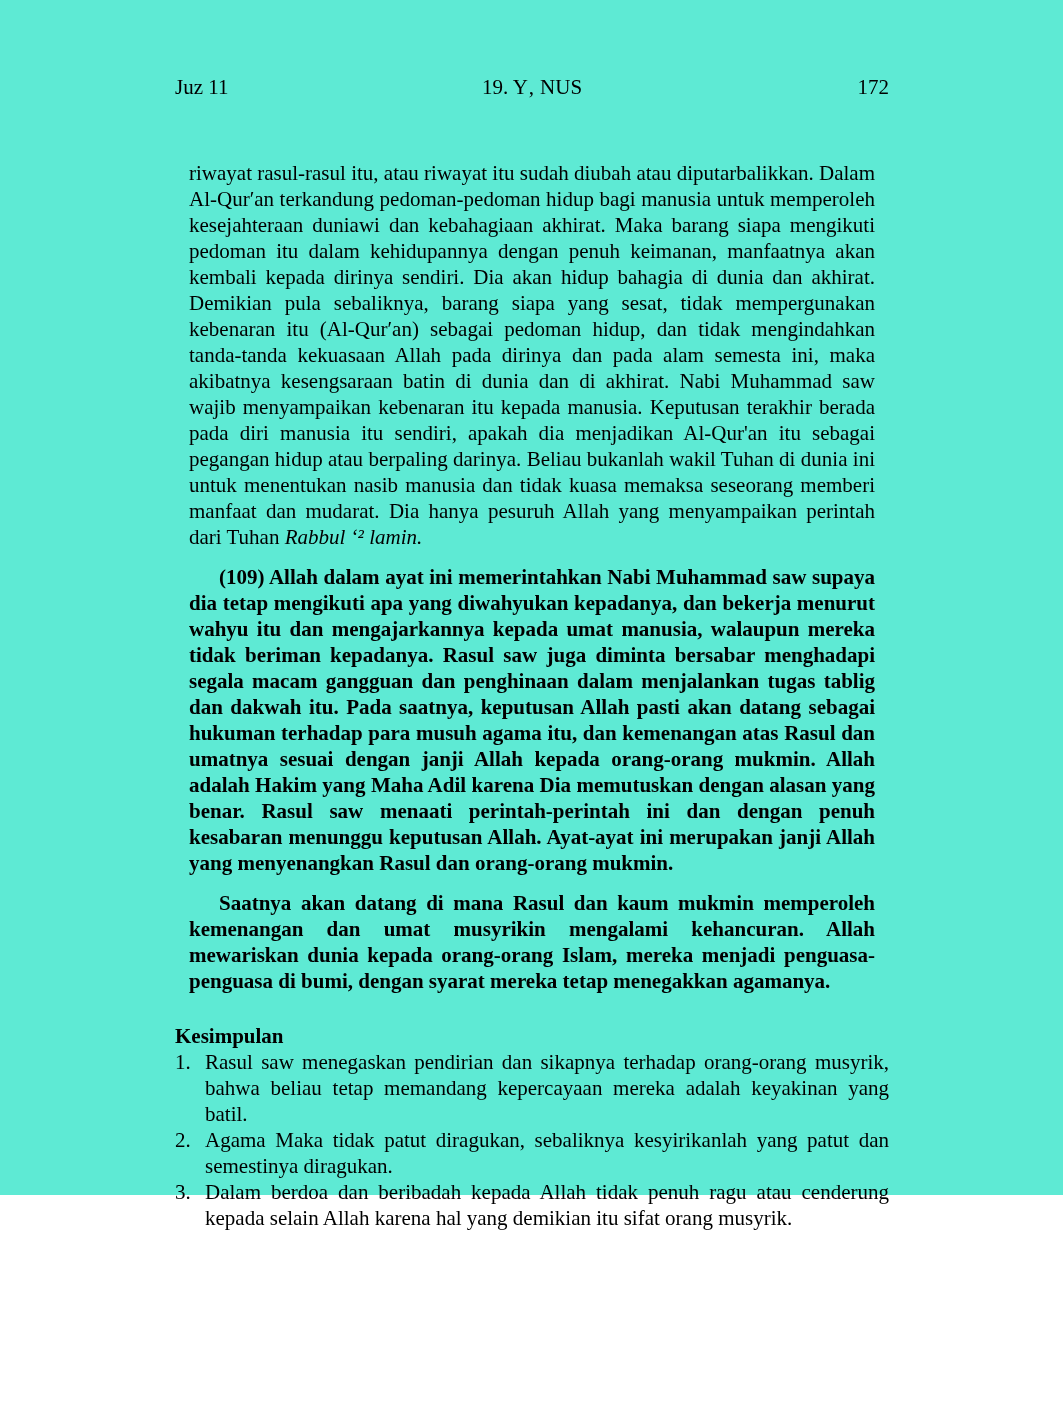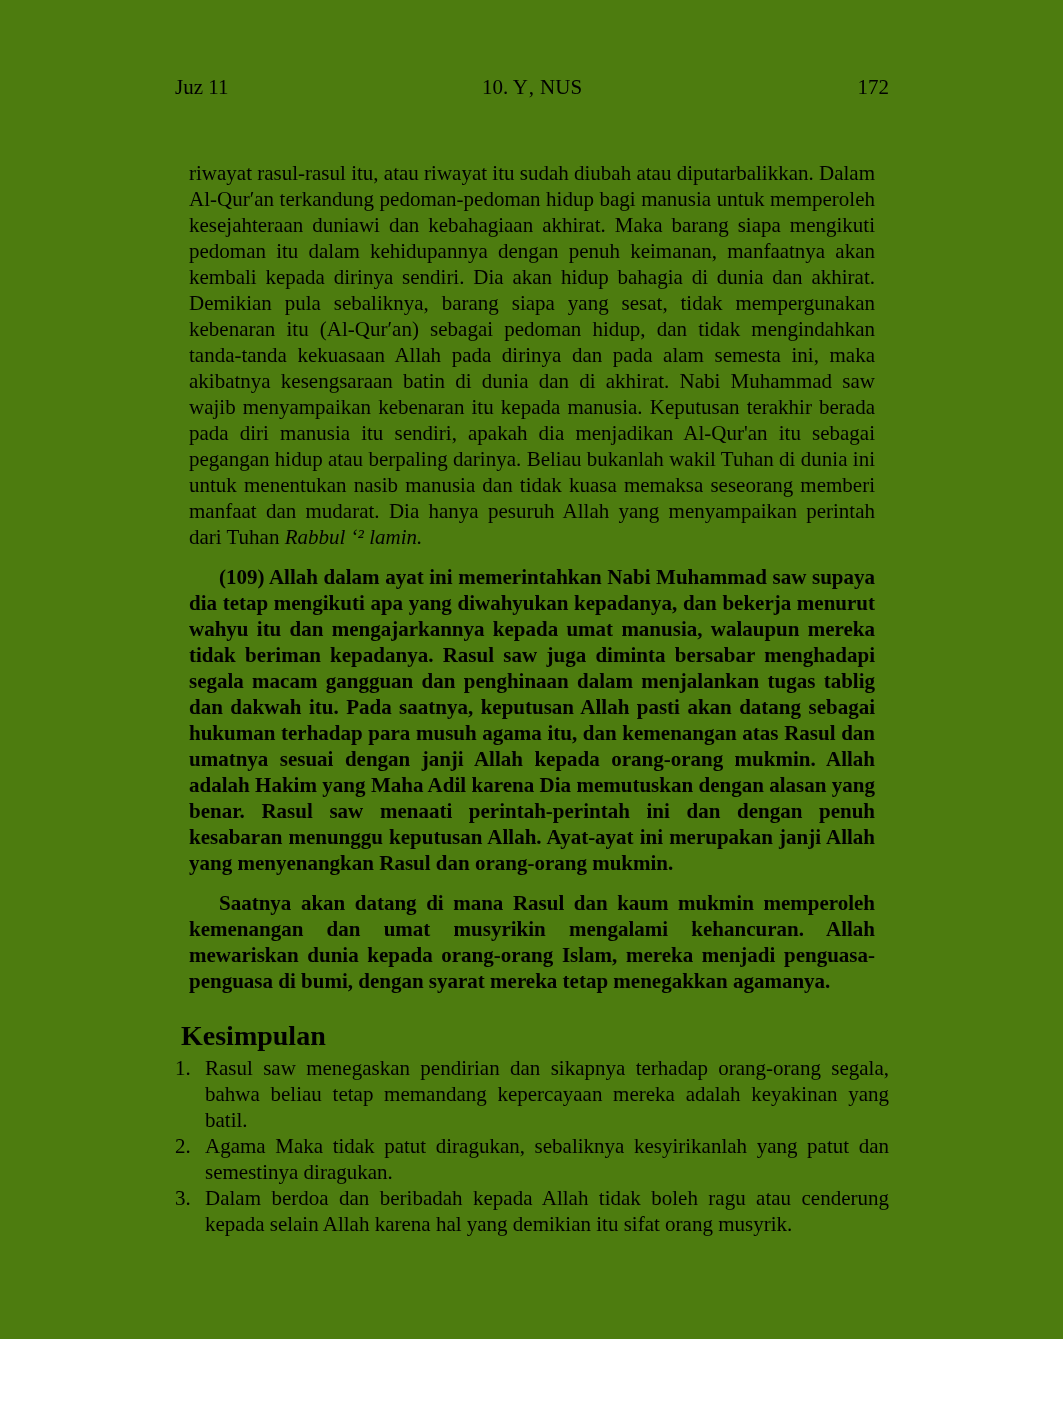--- a/index.html
+++ b/index.html
@@ -8,22 +8,22 @@
     width: 1063px;
     height: 1417px;
     background: #ffffff;
     font-family: "Liberation Serif", serif;
     color: #000000;
     overflow: hidden;
   }
   .page {
     position: relative;
     width: 1063px;
-    height: 1339px;
-    background: #4d7c0f;
+    height: 1195px;
+    background: #5eead4;
   }
   .content {
     position: absolute;
     left: 175px;
     top: 74px;
     width: 714px;
   }
   .header {
     position: relative;
     display: flex;
@@ -43,62 +43,62 @@
     line-height: 26px;
   }
   .para {
     margin: 14px;
     text-align: justify;
   }
   .para.indent { text-indent: 30px; font-weight: bold; }
   .it { font-style: italic; }
   .conclusion { margin-top: 29px; }
   .heading {
-    font-size: 28px;
+    font-size: 21px;
     line-height: 26px;
     font-weight: bold;
-    margin: 6px;
+    margin: 0;
   }
   .list { margin: 0; }
   .list-item { display: flex; }
   .marker { flex: 0 0 30px; }
   .item-text { flex: 1; text-align: justify; }
 </style>
 </head>
 <body>
 
 <div class="page">
   <div class="content">
 
     <div class="header">
       <span class="h-left">Juz 11</span>
-      <span class="h-center">10. Y‚ NUS</span>
+      <span class="h-center">19. Y‚ NUS</span>
       <span class="h-right">172</span>
     </div>
 
     <div class="body-text">
       <div id="paragraphs">
           <p class="para"><span>riwayat rasul-rasul itu, atau riwayat itu sudah diubah atau diputarbalikkan. Dalam Al-Qur′an terkandung pedoman-pedoman hidup bagi manusia untuk memperoleh kesejahteraan duniawi dan kebahagiaan akhirat. Maka barang siapa mengikuti pedoman itu dalam kehidupannya dengan penuh keimanan, manfaatnya akan kembali kepada dirinya sendiri. Dia akan hidup bahagia di dunia dan akhirat. Demikian pula sebaliknya, barang siapa yang sesat, tidak mempergunakan kebenaran itu (Al-Qur′an) sebagai pedoman hidup, dan tidak mengindahkan tanda-tanda kekuasaan Allah pada dirinya dan pada alam semesta ini, maka akibatnya kesengsaraan batin di dunia dan di akhirat. Nabi Muhammad saw wajib menyampaikan kebenaran itu kepada manusia. Keputusan terakhir berada pada diri manusia itu sendiri, apakah dia menjadikan Al-Qur'an itu sebagai pegangan hidup atau berpaling darinya. Beliau bukanlah wakil Tuhan di dunia ini untuk menentukan nasib manusia dan tidak kuasa memaksa seseorang memberi manfaat dan mudarat. Dia hanya pesuruh Allah yang menyampaikan perintah dari Tuhan </span><span class="it">Rabbul ‘² lamin.</span></p>
           <p class="para indent"><span>(109) Allah dalam ayat ini memerintahkan Nabi Muhammad saw supaya dia tetap mengikuti apa yang diwahyukan kepadanya, dan bekerja menurut wahyu itu dan mengajarkannya kepada umat manusia, walaupun mereka tidak beriman kepadanya. Rasul saw juga diminta bersabar menghadapi segala macam gangguan dan penghinaan dalam menjalankan tugas tablig dan dakwah itu. Pada saatnya, keputusan Allah pasti akan datang sebagai hukuman terhadap para musuh agama itu, dan kemenangan atas Rasul dan umatnya sesuai dengan janji Allah kepada orang-orang mukmin. Allah adalah Hakim yang Maha Adil karena Dia memutuskan dengan alasan yang benar. Rasul saw menaati perintah-perintah ini dan dengan penuh kesabaran menunggu keputusan Allah. Ayat-ayat ini merupakan janji Allah yang menyenangkan Rasul dan orang-orang mukmin.</span></p>
           <p class="para indent"><span>Saatnya akan datang di mana Rasul dan kaum mukmin memperoleh kemenangan dan umat musyrikin mengalami kehancuran. Allah mewariskan dunia kepada orang-orang Islam, mereka menjadi penguasa-penguasa di bumi, dengan syarat mereka tetap menegakkan agamanya.</span></p>
         </div>
 
       <section class="conclusion">
         <h2 class="heading">Kesimpulan</h2>
         <div class="list" id="conclusion-list">
             <div class="list-item">
               <span class="marker">1.</span>
-              <span class="item-text">Rasul saw menegaskan pendirian dan sikapnya terhadap orang-orang segala, bahwa beliau tetap memandang kepercayaan mereka adalah keyakinan yang batil.</span>
+              <span class="item-text">Rasul saw menegaskan pendirian dan sikapnya terhadap orang-orang musyrik, bahwa beliau tetap memandang kepercayaan mereka adalah keyakinan yang batil.</span>
             </div>
             <div class="list-item">
               <span class="marker">2.</span>
               <span class="item-text">Agama Maka tidak patut diragukan, sebaliknya kesyirikanlah yang patut dan semestinya diragukan.</span>
             </div>
             <div class="list-item">
               <span class="marker">3.</span>
-              <span class="item-text">Dalam berdoa dan beribadah kepada Allah tidak boleh ragu atau cenderung kepada selain Allah karena hal yang demikian itu sifat orang musyrik.</span>
+              <span class="item-text">Dalam berdoa dan beribadah kepada Allah tidak penuh ragu atau cenderung kepada selain Allah karena hal yang demikian itu sifat orang musyrik.</span>
             </div>
           </div>
       </section>
     </div>
 
   </div>
 </div>
 
 </body></html>

